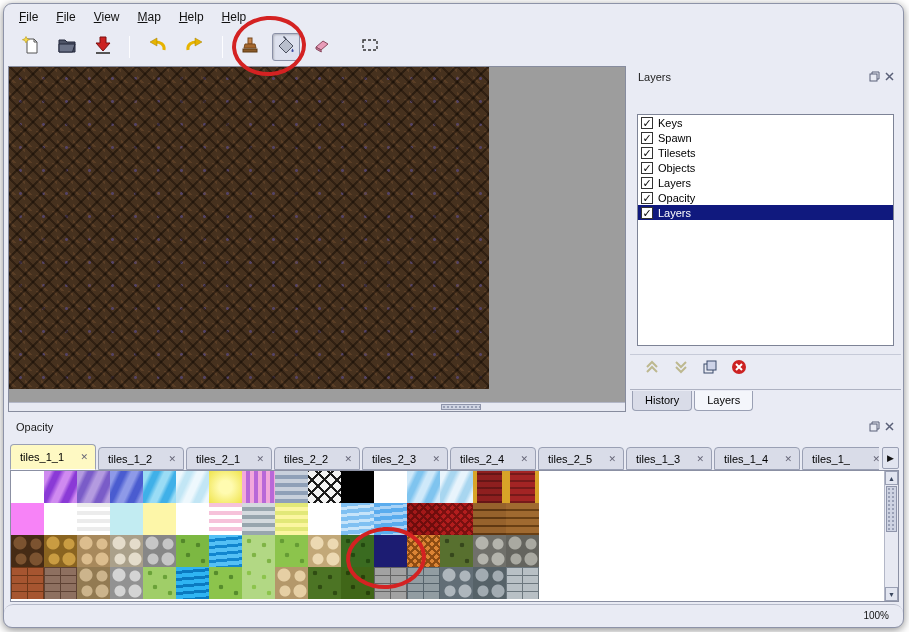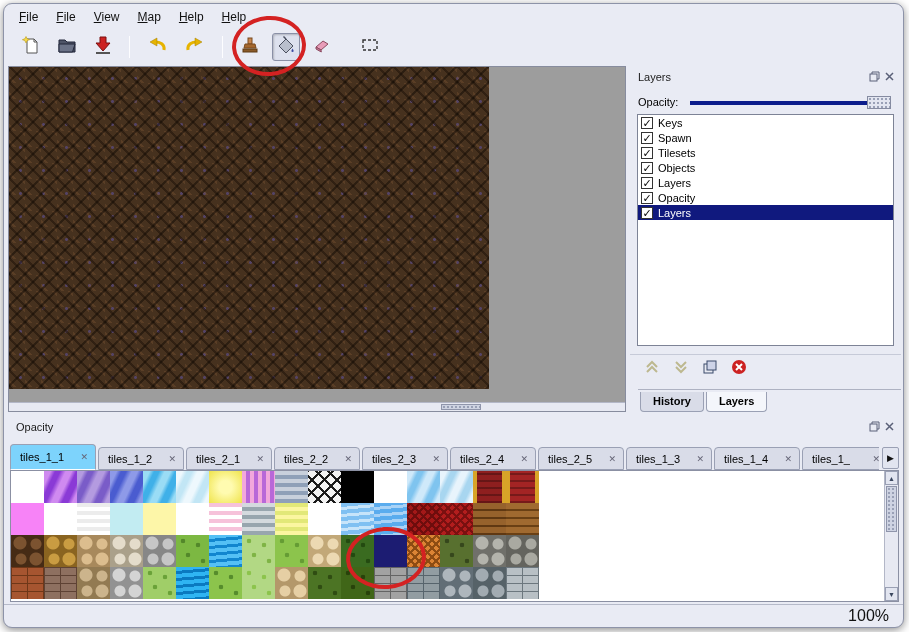--- a/index.html
+++ b/index.html
@@ -56,30 +56,30 @@
   .opacity-label { position:absolute; left:0; top:2px; }
   .slider { position:absolute; left:52px; right:0; top:0; height:16px; }
   .slider-track { position:absolute; left:0; right:2px; top:7px; height:4px; background:var(--accent-navy,#0c1d8c); }
   .slider-handle { position:absolute; right:0; top:2px; width:24px; height:13px; background-color:#e2e5f0; border:1px solid #858ba1;
                    background-image:radial-gradient(#99a0b6 .8px, transparent 1px); background-size:4px 4px; }
   .layer-list { position:absolute; left:7px; right:7px; top:48px; height:232px; background:#fff; border:1px solid #7d8396; font-size:11px; overflow:hidden; }
   .layer-row { height:15px; display:flex; align-items:center; gap:5px; padding-left:3px; color:#000; }
   .layer-row.selected { background:var(--selection-bg,#10197e); color:var(--selection-text,#fff); }
   .checkbox { flex:0 0 auto; width:12px; height:12px; border:1px solid #333; background:#fff; color:#000; font-size:11px; line-height:10px; text-align:center; }
   .layer-actions { position:absolute; left:0; right:0; top:288px; height:28px; display:flex; align-items:center; gap:13px; padding-left:14px; border-top:1px solid #c6cad8; }
-  .panel-tabs { position:absolute; left:8px; right:0; bottom:0; height:23px; display:flex; align-items:flex-end; padding-left:2px; border-top:1px solid #aeb2c2;font-weight:bold; }
+  .panel-tabs { position:absolute; left:0; right:0; bottom:0; height:23px; display:flex; align-items:center; padding-left:2px; border-top:1px solid #aeb2c2; }
   .ptab { font-size:11px; padding:3px 12px 4px; border:1px solid #9aa0b4; border-top:none; background:var(--tab-inactive-bg,#d9dce8); border-radius:0 0 4px 4px; margin-right:2px; }
   .ptab.active { background:#f4f6fb; position:relative; margin-top:-1px; }
 
   
   .tilesets-panel { position:absolute; left:4px; top:412px; width:893px; height:188px; }
   .ts-tabs { position:absolute; left:2px; right:22px; top:28px; height:26px; display:flex; align-items:flex-end; overflow:hidden; }
   .ts-tab { flex:0 0 auto; width:86px; height:23px; display:flex; align-items:center; justify-content:space-between; padding:0 7px 0 9px;
             font-size:11px; background:var(--tab-inactive-bg,#d9dce8); border:1px solid #9aa0b4; border-radius:4px 4px 0 0; margin-right:2px; }
-  .ts-tab.active { height:26px; background:#7dd3fc; border-bottom-color:#fdfdfe; z-index:2;margin-top:48px; }
+  .ts-tab.active { height:26px; background:#fef9c3; border-bottom-color:#fdfdfe; z-index:2;margin-top:48px; }
   .ts-tab .tab-x { color:#667; font-size:9px; }
   .ts-scroll-right { position:absolute; right:2px; top:31px; width:17px; height:22px; background:#e2e5f0; border:1px solid #9aa0b4; border-radius:2px;
                      font-size:9px; color:#111; display:flex; align-items:center; justify-content:center; }
   .palette { position:absolute; left:2px; right:2px; top:54px; bottom:2px; background:#fff; border:1px solid #8b90a3; overflow:hidden; }
   .tile-grid { position:absolute; left:0; top:0; display:grid; grid-template-columns:repeat(16,33px); grid-auto-rows:32px; }
   .v-scroll { position:absolute; right:0; top:0; bottom:0; width:14px; background:#e7e9f2; border-left:1px solid #b3b7c7; }
   .v-btn { position:absolute; left:0; right:0; height:14px; background:#e2e5f0; border:1px solid #9aa0b4; font-size:7px; color:#3a465e; display:flex; align-items:center; justify-content:center; }
   .v-btn.up { top:0; } .v-btn.down { bottom:0; }
   .v-thumb { position:absolute; left:1px; right:1px; top:15px; height:46px; background-color:#ced3e2; border:1px solid #8f95ab;
              background-image:radial-gradient(#99a0b6 .8px, transparent 1px); background-size:4px 4px; }
@@ -94,21 +94,21 @@
   .tile.glow   { background:radial-gradient(circle at 50% 50%,var(--c1) 0 28%,var(--c2) 100%); }
   .tile.stone  { background:radial-gradient(circle at 9px 8px,var(--c1) 6px,transparent 7px),radial-gradient(circle at 25px 9px,var(--c1) 5px,transparent 6px),radial-gradient(circle at 10px 24px,var(--c1) 5px,transparent 6px),radial-gradient(circle at 25px 24px,var(--c1) 6px,transparent 7px),var(--c2); }
   .tile.grass  { background:radial-gradient(circle at 7px 6px,var(--c2) 2px,transparent 2.6px),radial-gradient(circle at 22px 10px,var(--c2) 2px,transparent 2.6px),radial-gradient(circle at 12px 20px,var(--c2) 2px,transparent 2.6px),radial-gradient(circle at 27px 26px,var(--c2) 2px,transparent 2.6px),var(--c1); }
   .tile.water  { background:repeating-linear-gradient(175deg,var(--c1) 0 4px,var(--c2) 4px 7px); }
   .tile.brick  { background-color:var(--c1); background-image:linear-gradient(var(--c2) 1px,transparent 1px),linear-gradient(90deg,var(--c2) 1px,transparent 1px); background-size:100% 8px,16px 100%; }
   .tile.weave  { background:repeating-linear-gradient(45deg,var(--c2) 0 2px,transparent 2px 6px),repeating-linear-gradient(-45deg,var(--c2) 0 2px,transparent 2px 6px),var(--c1); }
   .tile.planks { background:repeating-linear-gradient(180deg,var(--c1) 0 6px,var(--c2) 6px 8px); }
   .tile.ornate { background:repeating-linear-gradient(0deg, rgba(0,0,0,.28) 0 2px, transparent 2px 7px),var(--c1); box-shadow:inset 4px 0 var(--c2), inset -4px 0 var(--c2); }
 
   
-  .statusbar { position:absolute; left:0; right:0; bottom:0; height:23px; border-top:1px solid #b6bac9; font-size:16px; color:#111; text-align:right; padding-right:14px; line-height:22px; }
+  .statusbar { position:absolute; left:0; right:0; bottom:0; height:23px; border-top:1px solid #b6bac9; font-size:10px; color:#111; text-align:right; padding-right:14px; line-height:22px;border-radius:9px; }
 
   
   .anno { position:absolute; border:4px solid var(--annotation-red,#d42222); border-radius:50%; pointer-events:none; z-index:60; transform:rotate(-4deg); }
   .anno.anno-toolbar { left:228px; top:12px; width:74px; height:60px; }
   .anno.anno-palette { left:342px; top:523px; width:80px; height:62px; }
 </style>
 </head>
 <body>
 
 <div class="window">
@@ -197,27 +197,20 @@
           <svg width="11" height="11" viewBox="0 0 11 11">
             <rect x="1" y="3" width="7" height="7" fill="none" stroke="#5a6078"></rect>
             <path d="M3 3V1h7v7H8" fill="none" stroke="#5a6078"></path>
           </svg>
         </span>
       <span>
           <svg width="11" height="11" viewBox="0 0 11 11">
             <path d="M2 2l7 7M9 2l-7 7" stroke="#5a6078" stroke-width="1.5"></path>
           </svg>
         </span>
-    </div>
-    <div class="opacity-row">
-      <span class="opacity-label">Opacity:</span>
-      <div class="slider">
-        <div class="slider-track"></div>
-        <div class="slider-handle"></div>
-      </div>
     </div>
     <div class="layer-list">
         <div class="layer-row">
           <span class="checkbox">✓</span>
           <span class="layer-name">Keys</span>
         </div>
         <div class="layer-row">
           <span class="checkbox">✓</span>
           <span class="layer-name">Spawn</span>
         </div>

